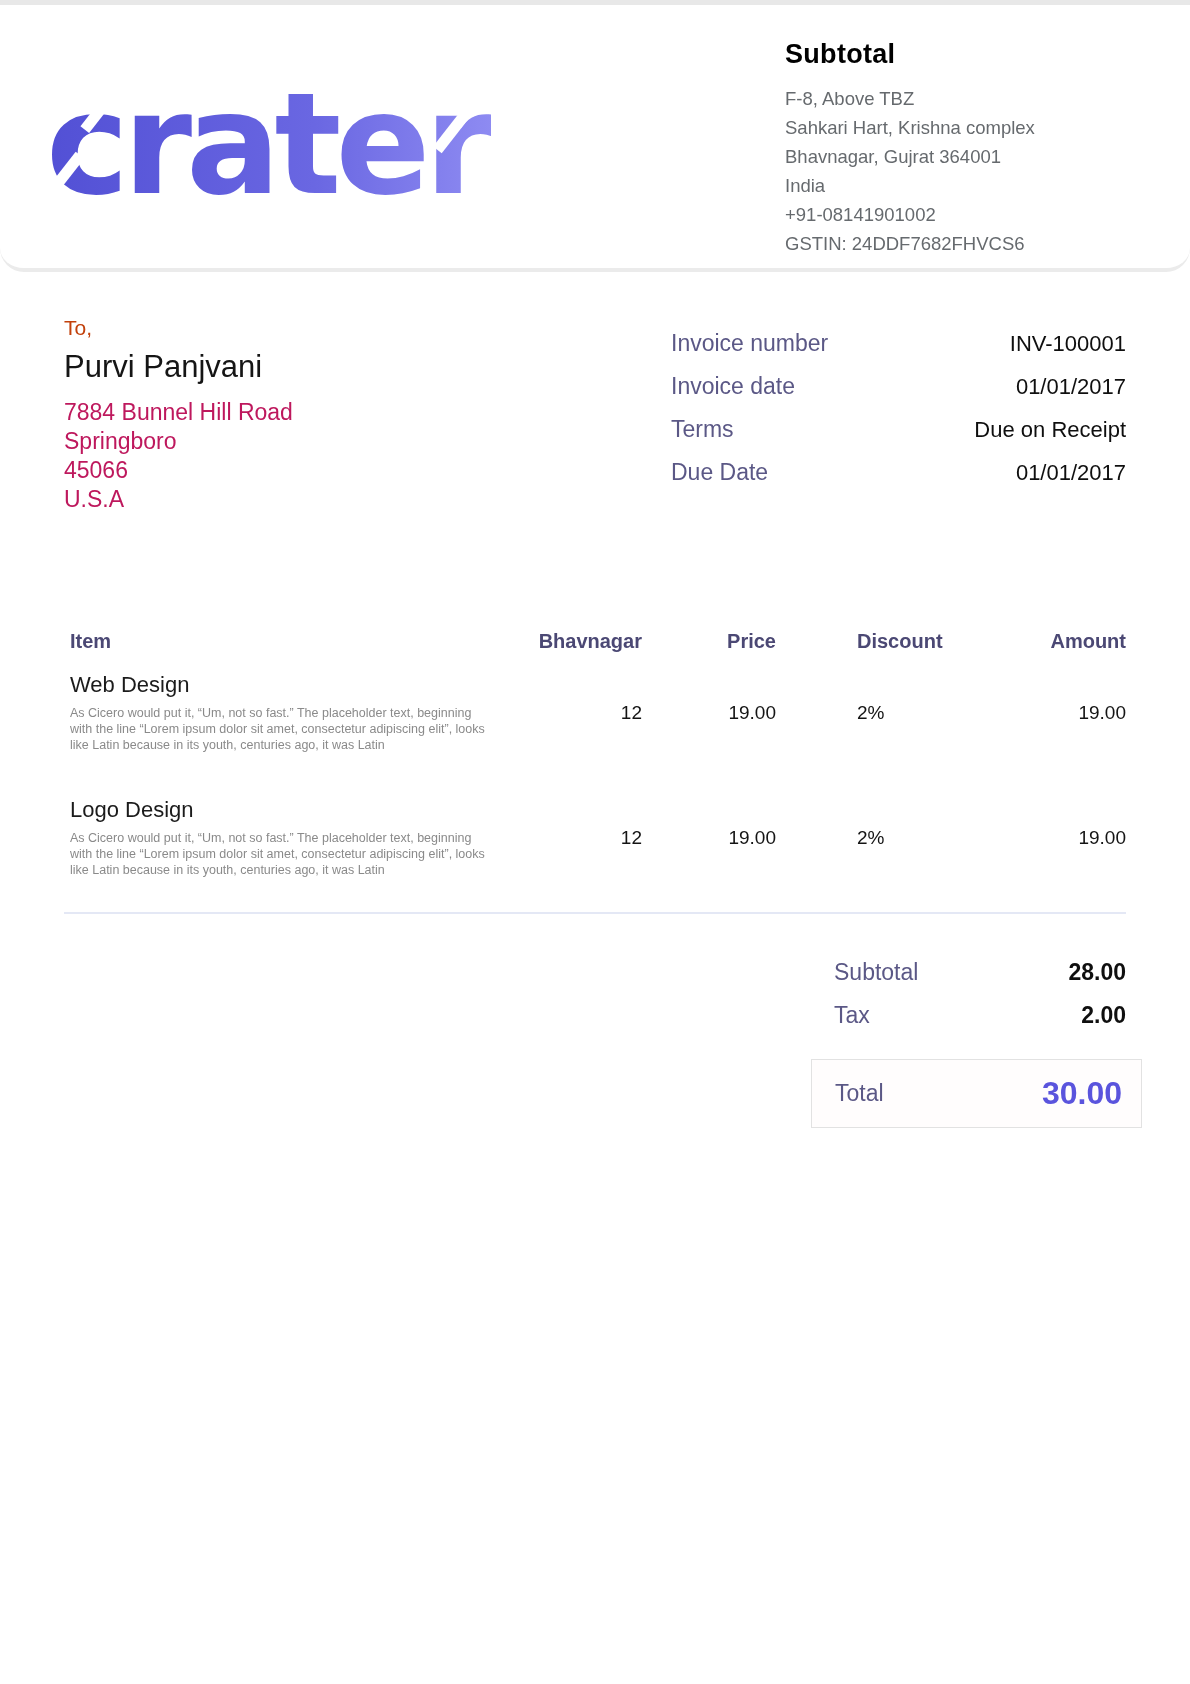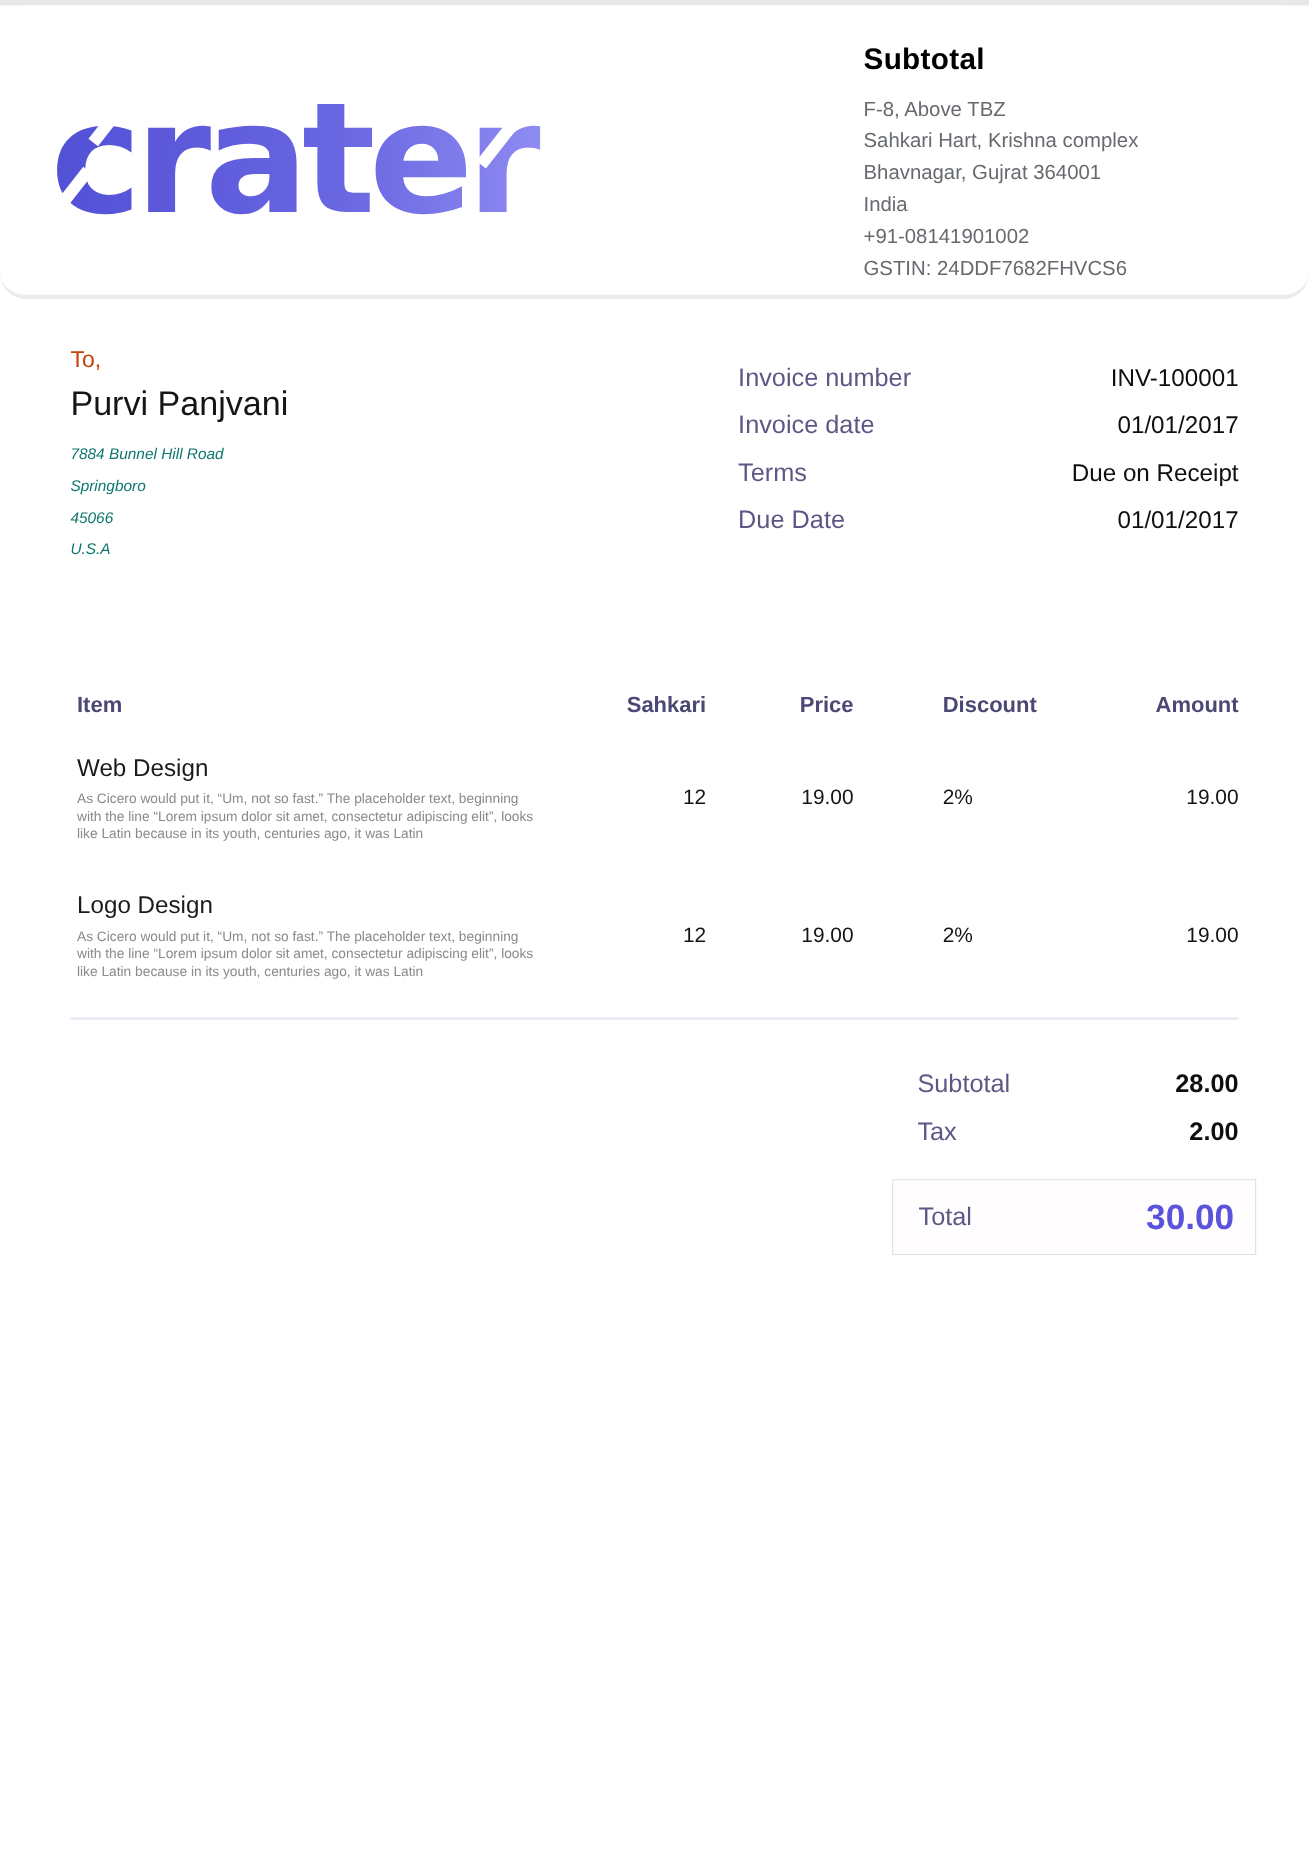--- a/index.html
+++ b/index.html
@@ -16,34 +16,34 @@
   .company { position:absolute; left:785px; top:34px; width:300px; }
   .company-name { font-size:27px; font-weight:bold; color:#000; margin-bottom:14px; letter-spacing:.3px; }
   .company-line { font-size:18.5px; color:#666a6e; line-height:29px; }
 
   .main { padding:0 64px; }
 
   
   .parties { display:flex; justify-content:space-between; margin-top:44px; }
   .to-label { font-size:21px; color:#c2410c; margin-bottom:9px; }
   .customer-name { font-size:31px; color:#151515; margin-bottom:13px; }
-  .customer-line { font-size:14px; color:#0f766e; line-height:29px;font-style:italic; }
+  .customer-line { font-size:23px; color:#be185d; line-height:29px; }
   .meta { width:455px; margin-top:14px; }
   .meta-row { display:flex; justify-content:space-between; align-items:baseline; height:43px; }
   .meta-label { font-size:23px; color:#5b5886; }
   .meta-value { font-size:22px; color:#0f0f0f; font-weight:500; }
 
   
   .items { margin-top:116px; }
   .tgrid { display:grid; grid-template-columns:1fr 120px 134px 200px 150px; align-items:center; }
   .th { font-size:20px; font-weight:bold; color:#4b4874; }
   .th-item { padding-left:6px; }
   .ta-right { text-align:right; }
   .ta-discount { padding-left:81px; text-align:left; }
-  .item-row { margin-top:32px; }
+  .item-row { margin-top:19px; }
   .item-row + .item-row { margin-top:44px; }
   .item-name { font-size:22px; color:#1b1b1b; padding-left:6px; margin-bottom:7px; }
   .item-desc { font-size:12.5px; color:#8a8a8a; line-height:16px; max-width:424px; padding-left:6px; }
   .cell-num { font-size:19px; color:#141414; }
 
   .divider { height:2px; background:#e4e8f5; margin-top:34px; }
 
   
   .totals { display:flex; flex-direction:column; align-items:flex-end; margin-top:45px; }
   .trow { display:flex; justify-content:space-between; align-items:baseline; width:292px; margin-bottom:16px; }
@@ -118,21 +118,21 @@
       <div class="meta-row">
         <span class="meta-label">Due Date</span>
         <span class="meta-value">01/01/2017</span>
       </div>
     </div>
   </div>
 
   <div class="items">
     <div class="tgrid">
       <div class="th th-item">Item</div>
-      <div class="th ta-right">Sahkari</div>
+      <div class="th ta-right">Bhavnagar</div>
       <div class="th ta-right">Price</div>
       <div class="th ta-discount">Discount</div>
       <div class="th ta-right">Amount</div>
     </div>
 
     <div class="tgrid item-row">
       <div>
         <div class="item-name">Web Design</div>
         <div class="item-desc">As Cicero would put it, “Um, not so fast.” The placeholder text, beginning with the line “Lorem ipsum dolor sit amet, consectetur adipiscing elit”, looks like Latin because in its youth, centuries ago, it was Latin</div>
       </div>

